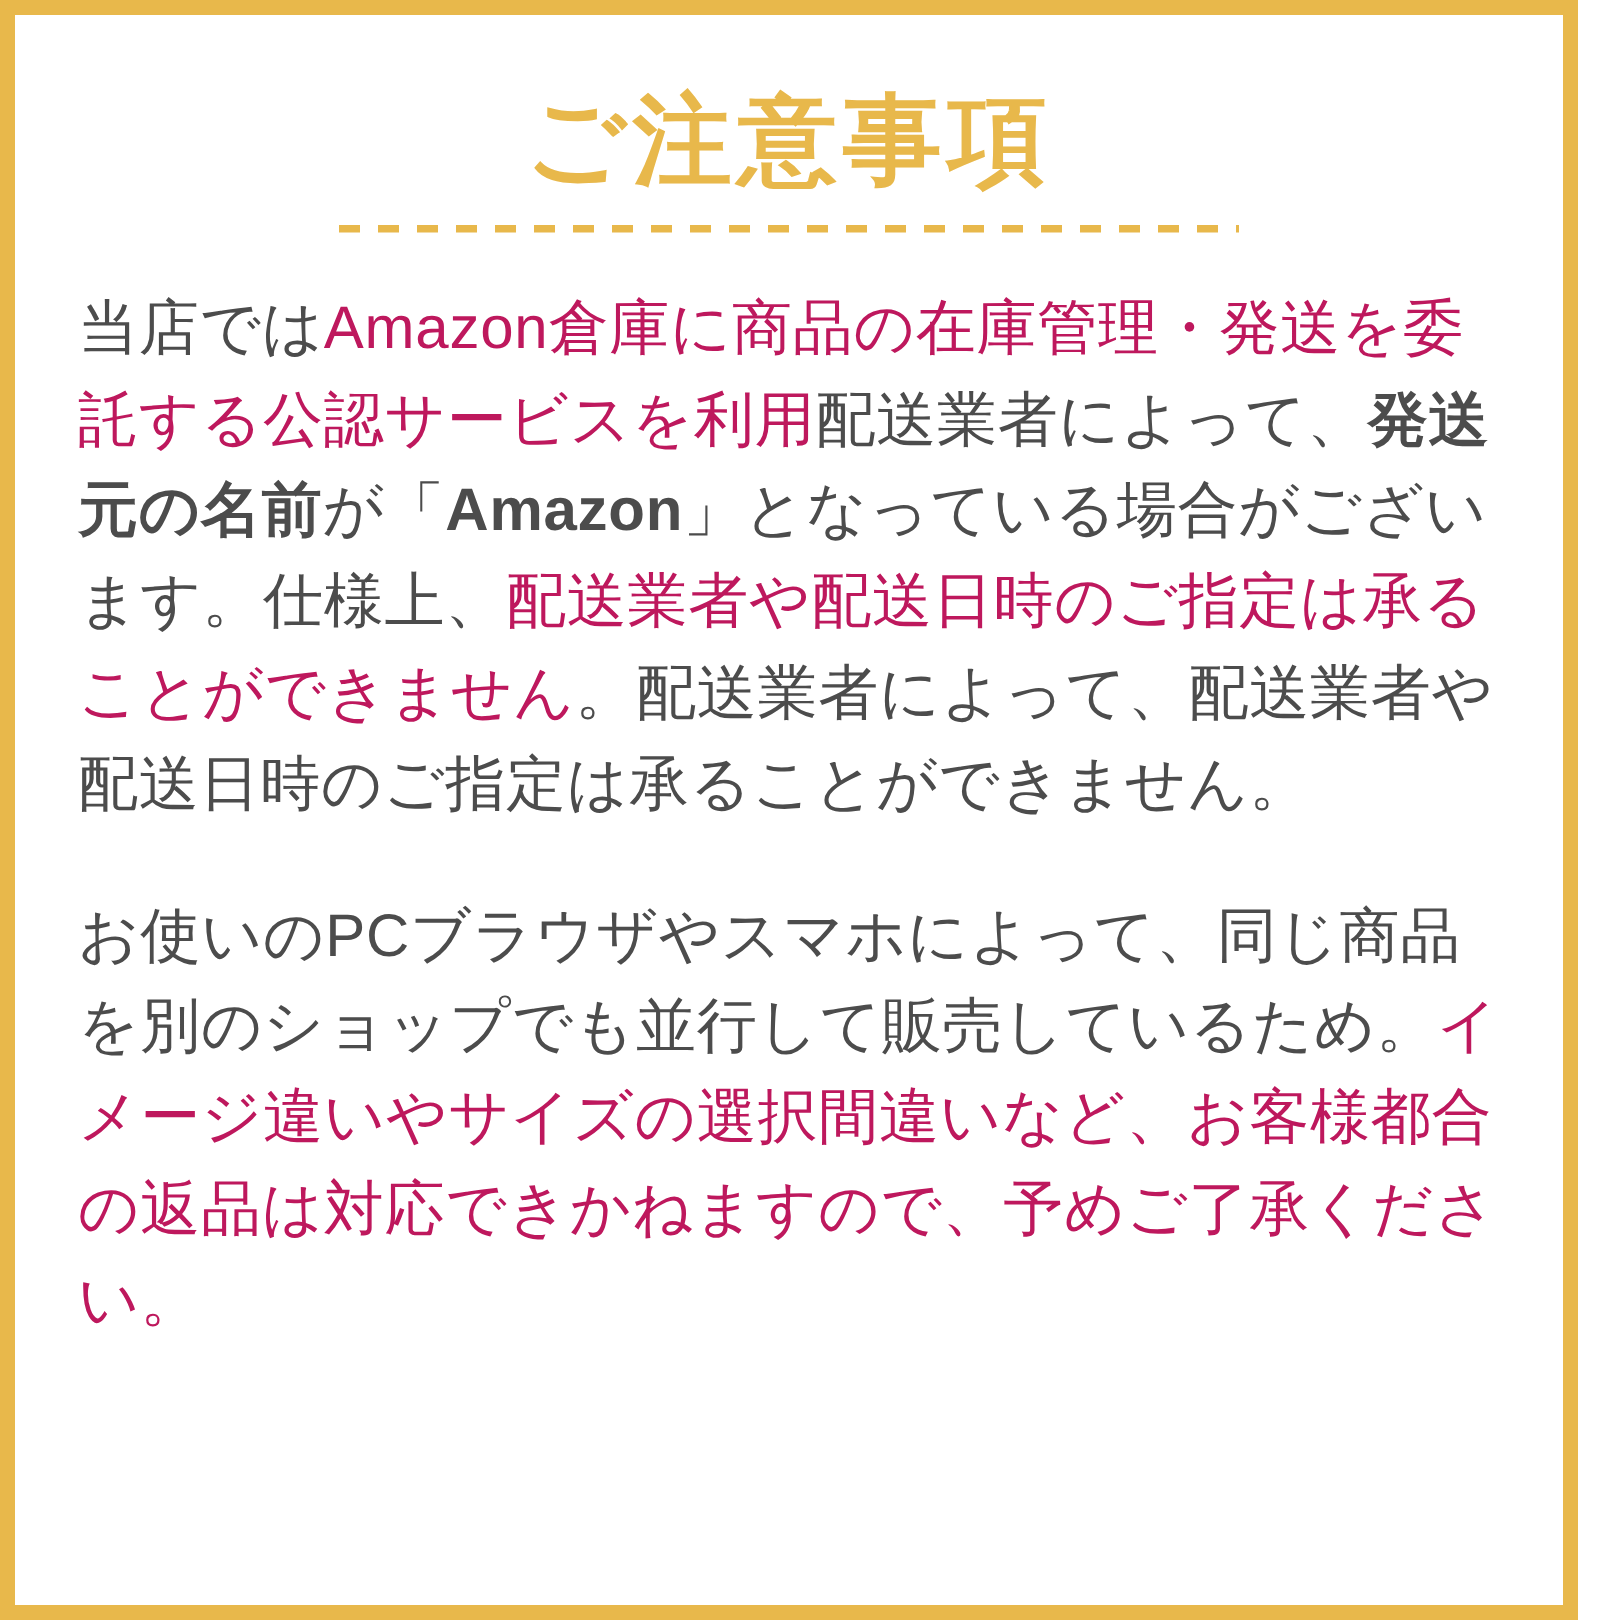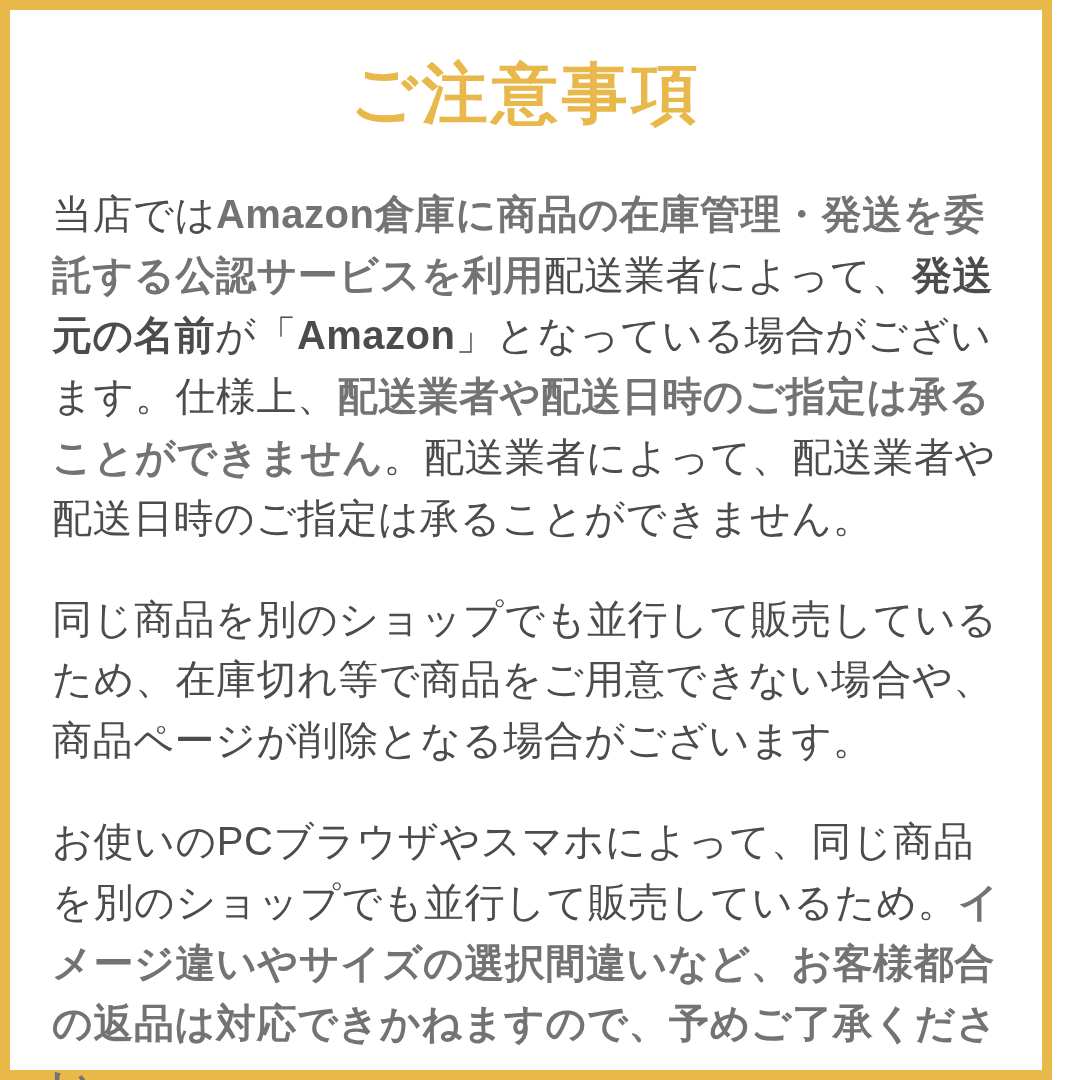--- a/index.html
+++ b/index.html
@@ -53,32 +53,31 @@
     color: #4c4c4c;
     letter-spacing: 0.5px;
     text-align: left;
     margin: 0 0 40px 0;
     word-break: break-all;
   }
   .para:last-child {
     margin-bottom: 0;
   }
   .hl {
-    color: #737373;
-    font-weight: bold;
+    color: #be185d;
+    font-weight: normal;
   }
   .strong {
     color: #4c4c4c;
     font-weight: bold;
   }
 </style>
 </head>
 <body>
 
 <div class="page">
   <div class="title">ご注意事項</div>
   <div class="divider"></div>
   <div class="body">
     <p class="para"><span>当店では</span><span class="hl">Amazon倉庫に商品の在庫管理・発送を委託する公認サービスを利用</span><span>配送業者によって、</span><span class="strong">発送元の名前</span><span>が「</span><span class="strong">Amazon</span><span>」となっている場合がございます。仕様上、</span><span class="hl">配送業者や配送日時のご指定は承ることができません</span><span>。配送業者によって、配送業者や配送日時のご指定は承ることができません。</span></p>
-    <p class="para"><span>同じ商品を別のショップでも並行して販売しているため、在庫切れ等で商品をご用意できない場合や、商品ページが削除となる場合がございます。</span></p>
     <p class="para"><span>お使いのPCブラウザやスマホによって、同じ商品を別のショップでも並行して販売しているため。</span><span class="hl">イメージ違いやサイズの選択間違いなど、お客様都合の返品は対応できかねますので、予めご了承ください。</span></p>
   </div>
 </div>
 
 </body></html>

